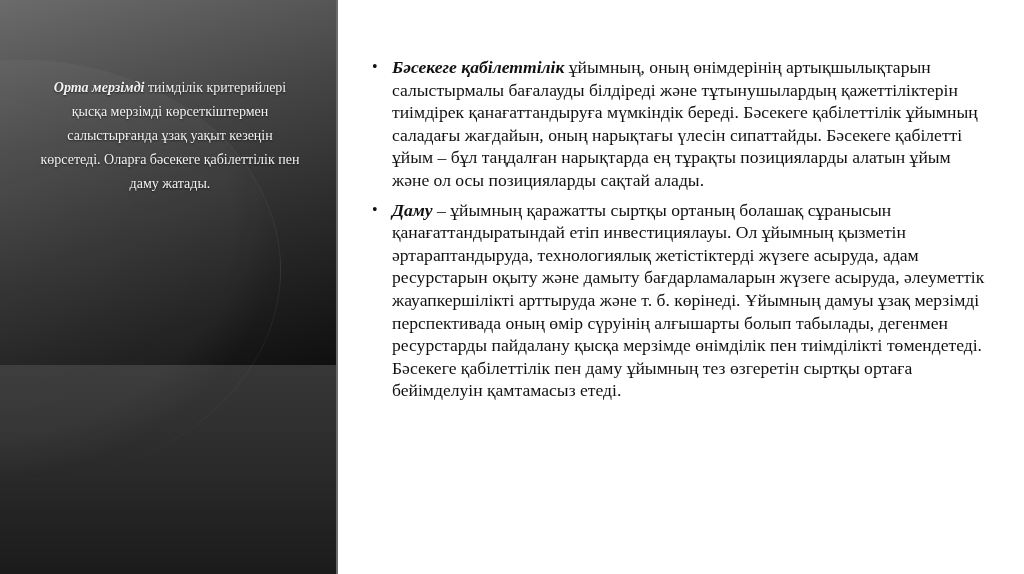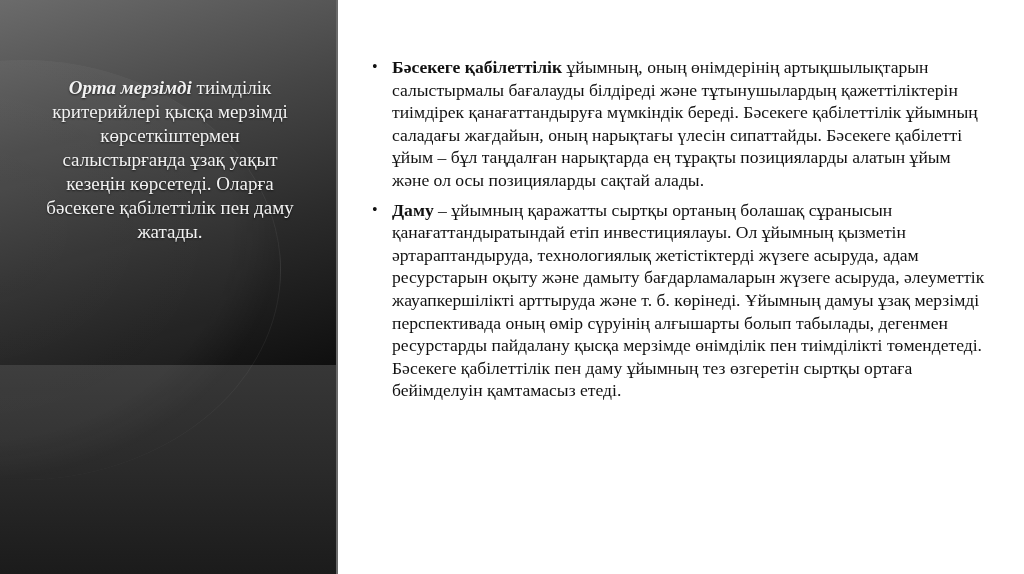--- a/index.html
+++ b/index.html
@@ -26,33 +26,33 @@
       border-radius: 50%;
       background: radial-gradient(ellipse at 40% 40%, rgba(255,255,255,0.05) 0%, rgba(255,255,255,0.035) 60%, rgba(255,255,255,0) 72%);
       border-right: 1px solid rgba(255,255,255,0.06);
     }
     .left-panel .edge {
       position: absolute; right: 0; top: 0; width: 2px; height: 574px; background: #6a6a6a;
     }
     .left-text {
       position: absolute; left: 38px; top: 76px; width: 264px;
       color: #f2f2f2; text-align: center;
-      font-size: 19px; line-height: 24px;
+      font-size: 14px; line-height: 24px;
       text-shadow: 0 1px 2px rgba(0,0,0,0.6);
     }
     .left-text .emph { font-style: italic; font-weight: bold; }
     .right-content {
       position: absolute; left: 372px; top: 56px; width: 620px;
       color: #111111; font-size: 17.6px; line-height: 22.6px;
     }
     .bullet-item { position: relative; padding-left: 20px; margin-bottom: 7px; }
     .bullet {
       position: absolute; left: 0; top: 0; font-size: 16px;
     }
-    .bullet-item .term { font-weight: bold; }
+    .bullet-item .term { font-style: italic; font-weight: bold; }
   </style>
 </head>
 <body>
 
 <div class="left-panel">
   <div class="upper"></div>
   <div class="lower"></div>
   <div class="arc"></div>
   <div class="edge"></div>
   <div class="left-text">

